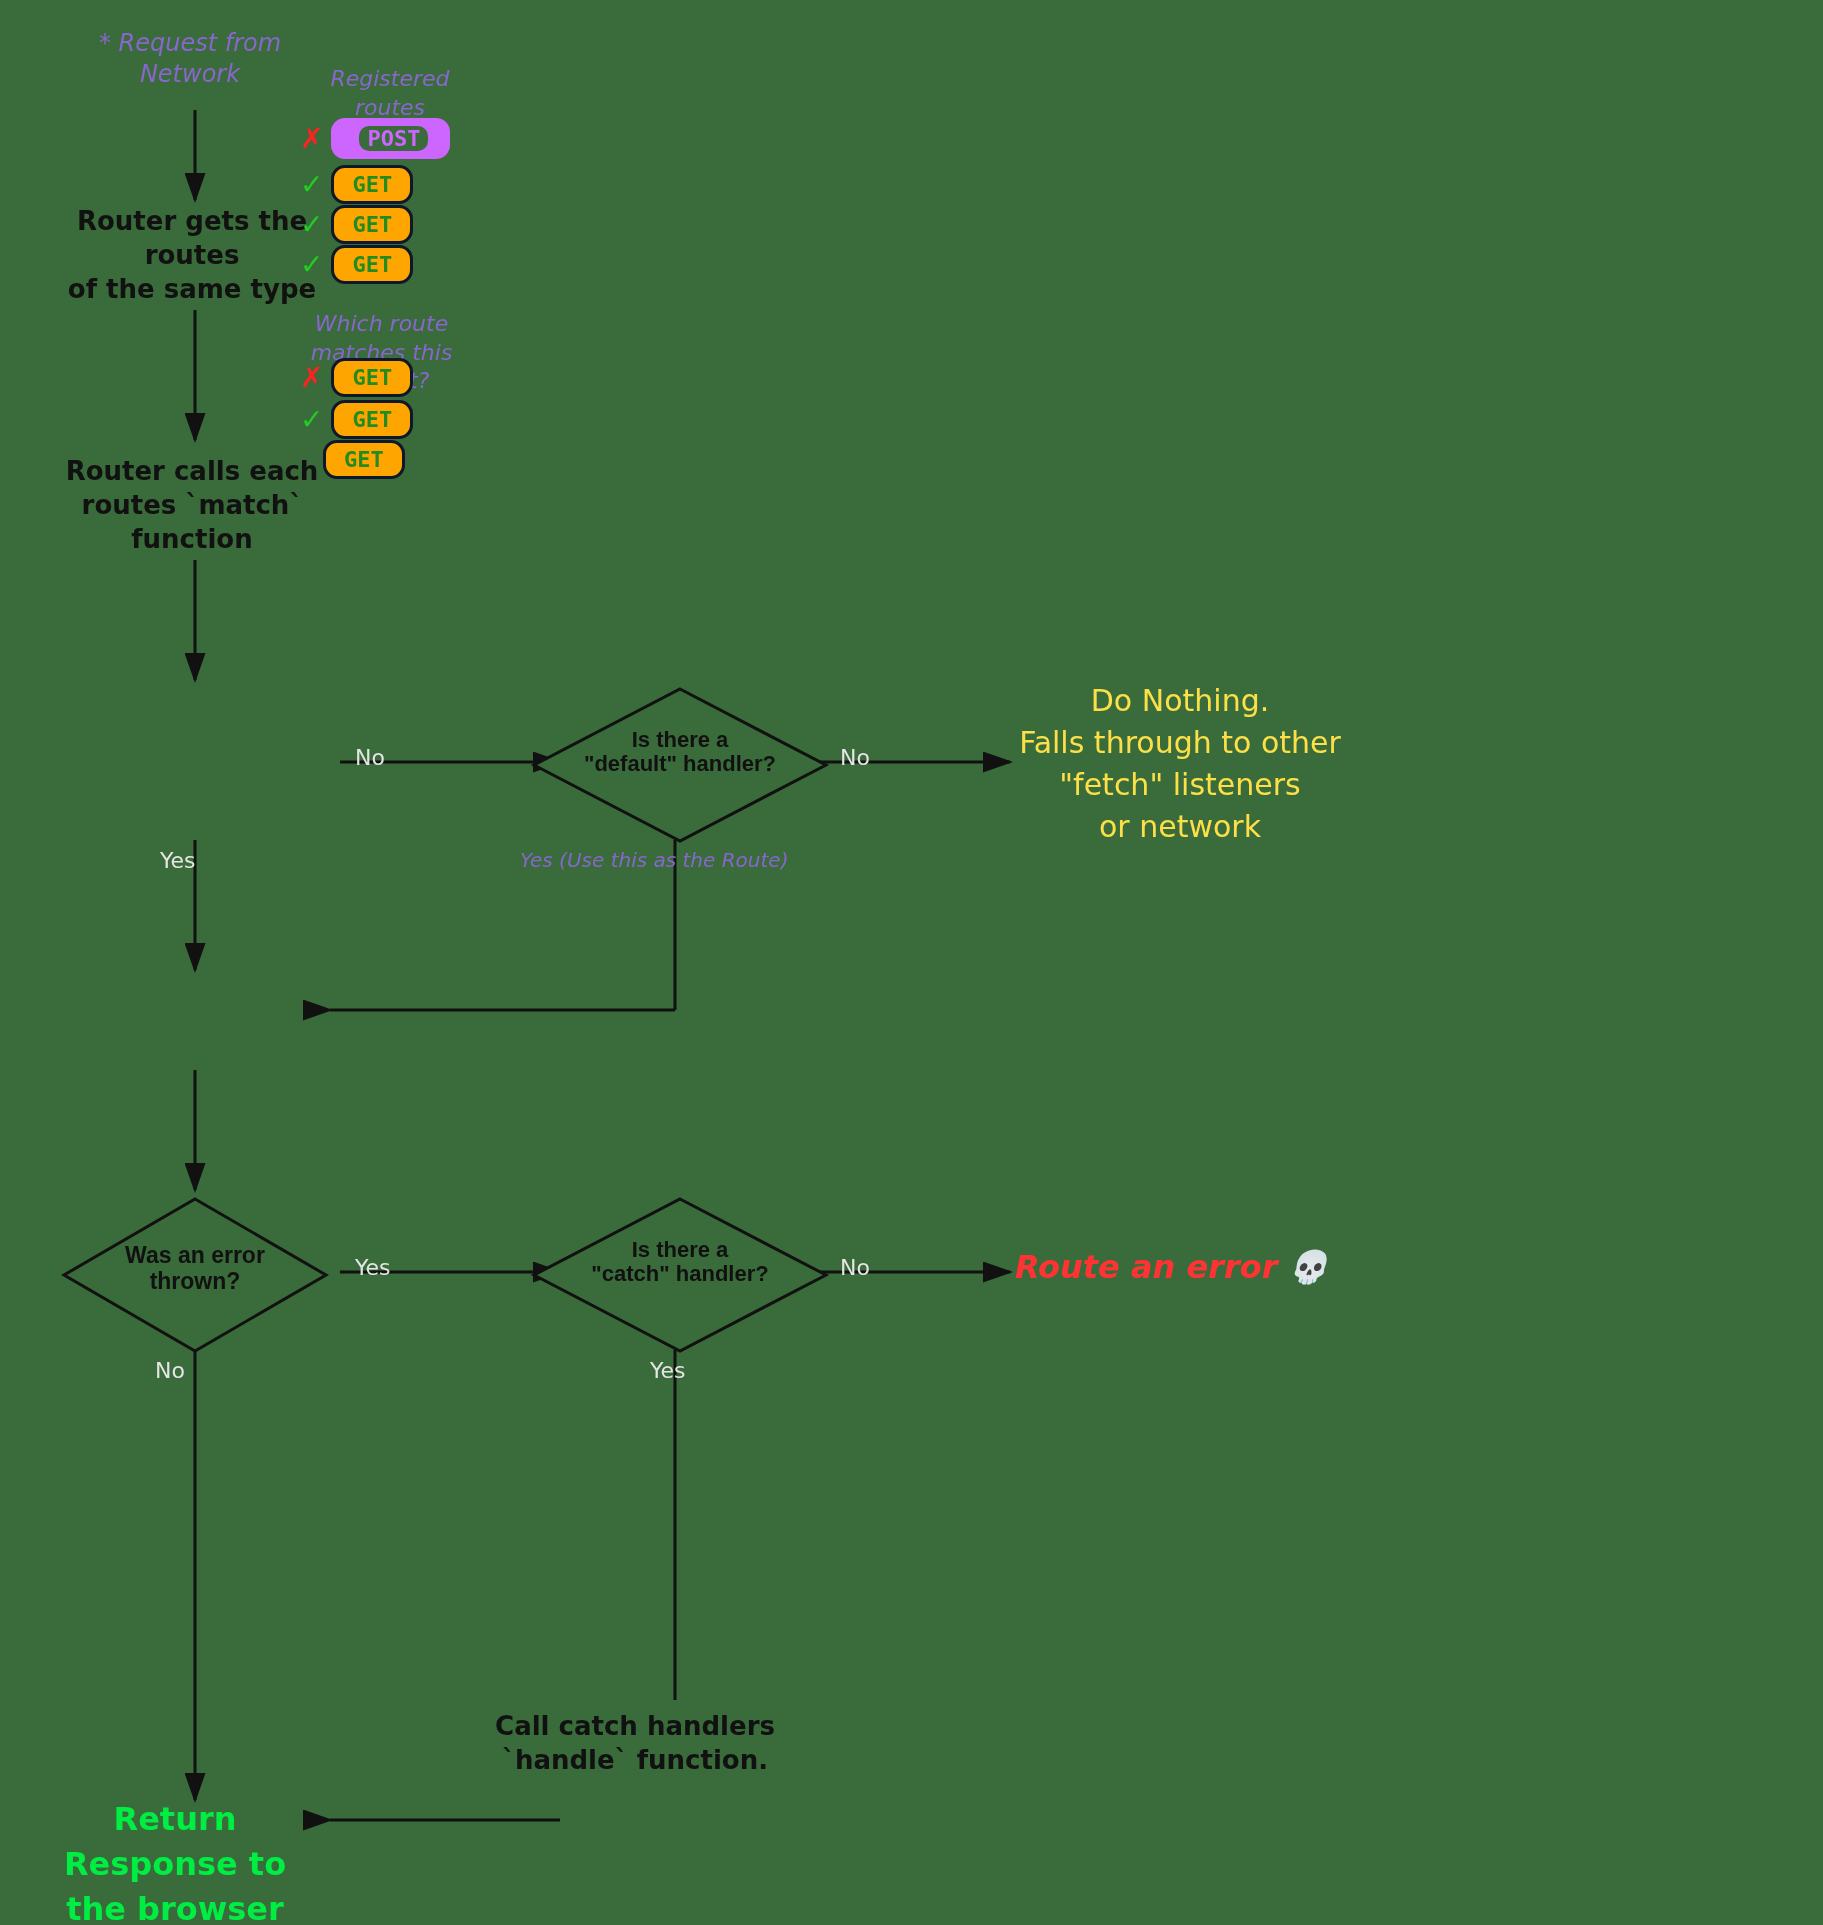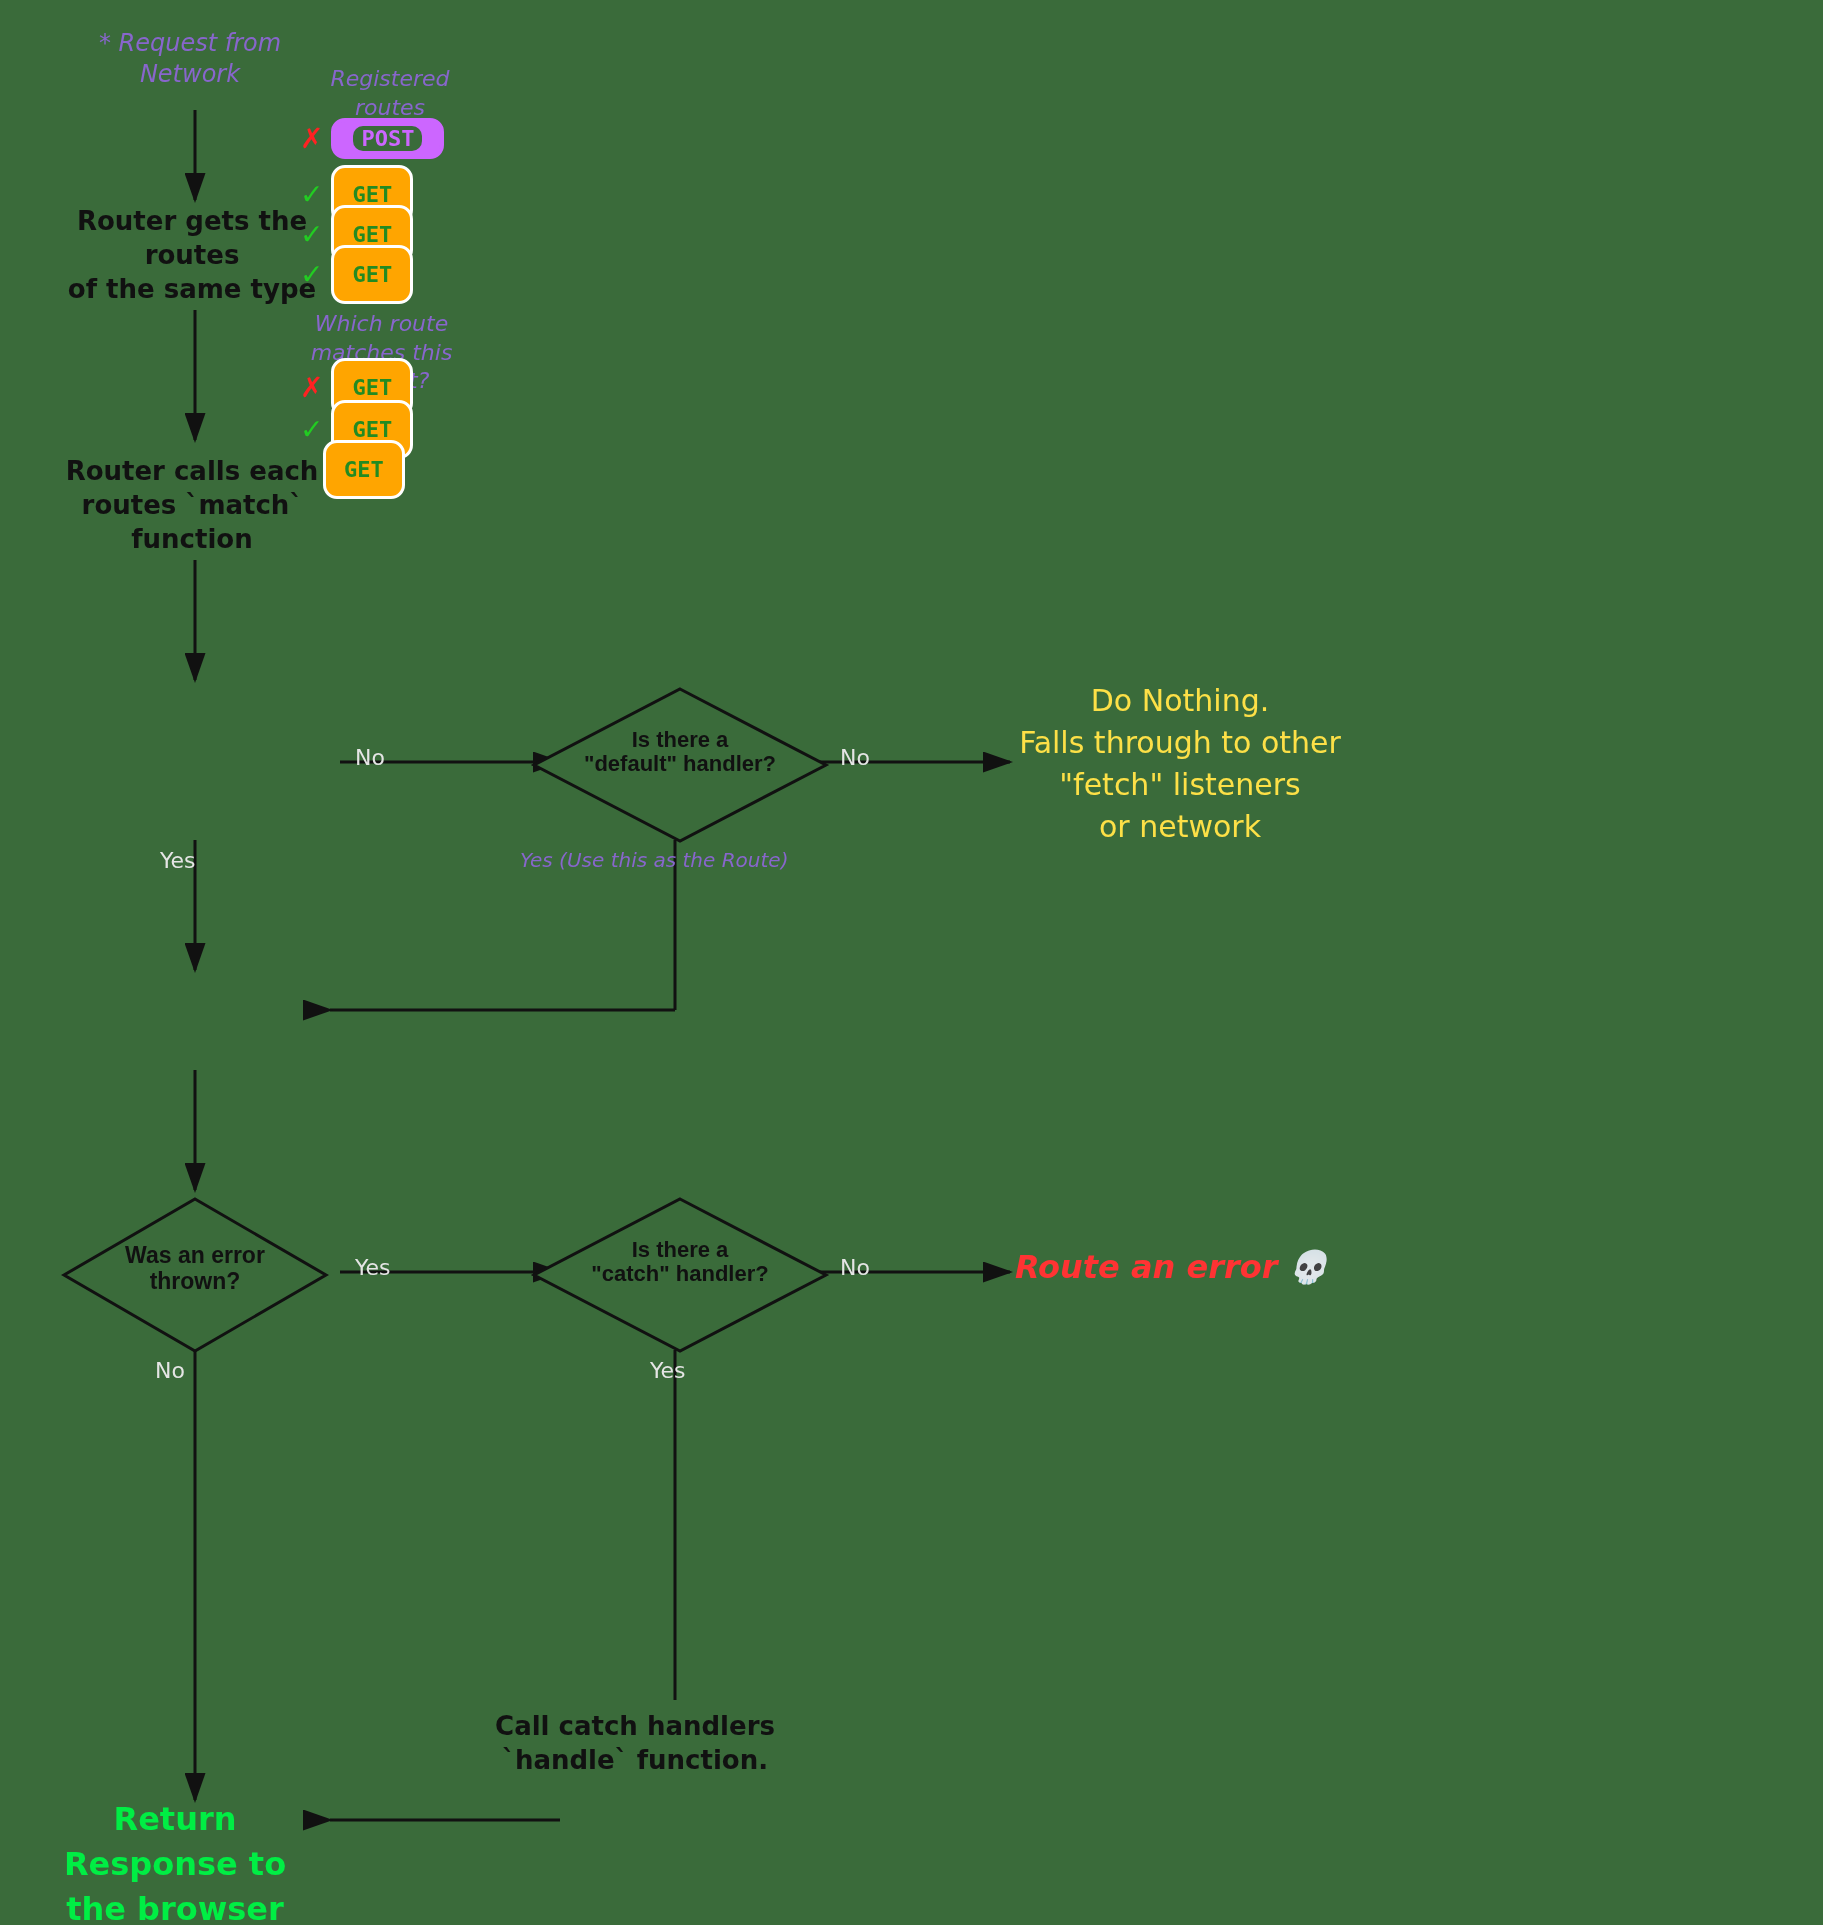--- a/index.html
+++ b/index.html
@@ -35,43 +35,44 @@
     }
     .label-yes-no {
       position: absolute;
       color: #e5e5e5;
       font-size: 22px;
     }
     
     .badge-get {
       display: inline-block;
       background: #FFA500;
-      border: 3px solid #ffffff;
+      border: 3px solid #0f172a;
       border-radius: 14px;
       color: #228B22;
       font-weight: bold;
       font-size: 22px;
-      padding: 14px 18px;
+      padding: 4px 18px;
       font-family: monospace;
     }
     .badge-post {
       display: inline-block;
       background: #cc66ff;
       border: 4px solid #cc66ff;
       border-radius: 14px;
       color: #cc66ff;
       font-weight: bold;
       font-size: 22px;
       padding: 4px 18px;
       font-family: monospace;
     }
     .badge-post-inner {
       background: #3a6b3a;
       border-radius: 10px;
       padding: 0 8px;
+      margin-left: 6px;
     }
     .check-green {
       color: #22cc22;
       font-size: 28px;
       font-weight: bold;
     }
     .cross-red {
       color: #ff2222;
       font-size: 28px;
       font-weight: bold;

